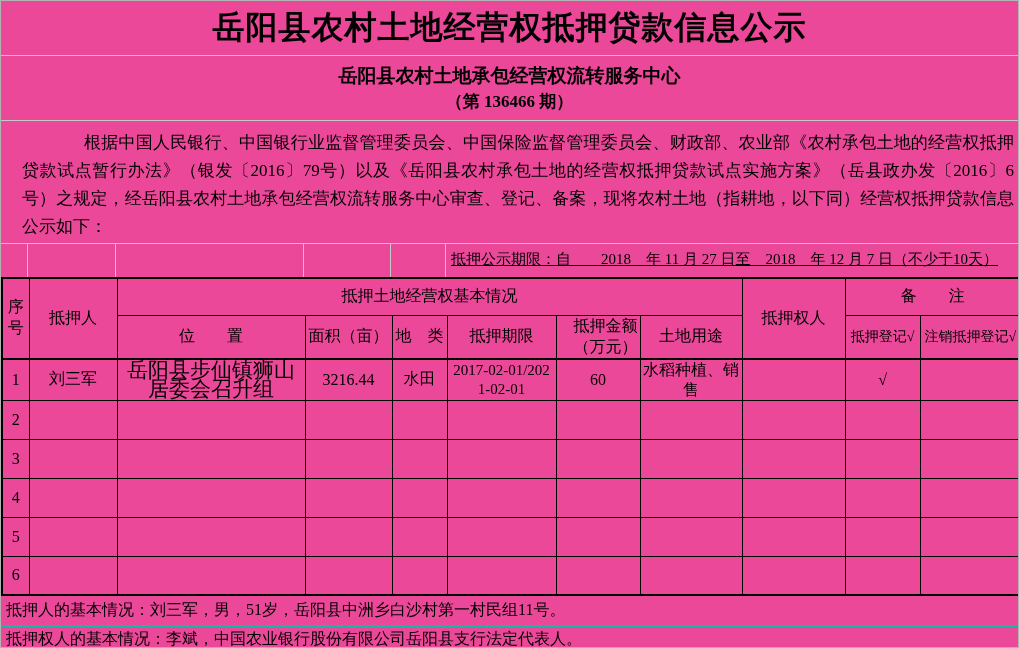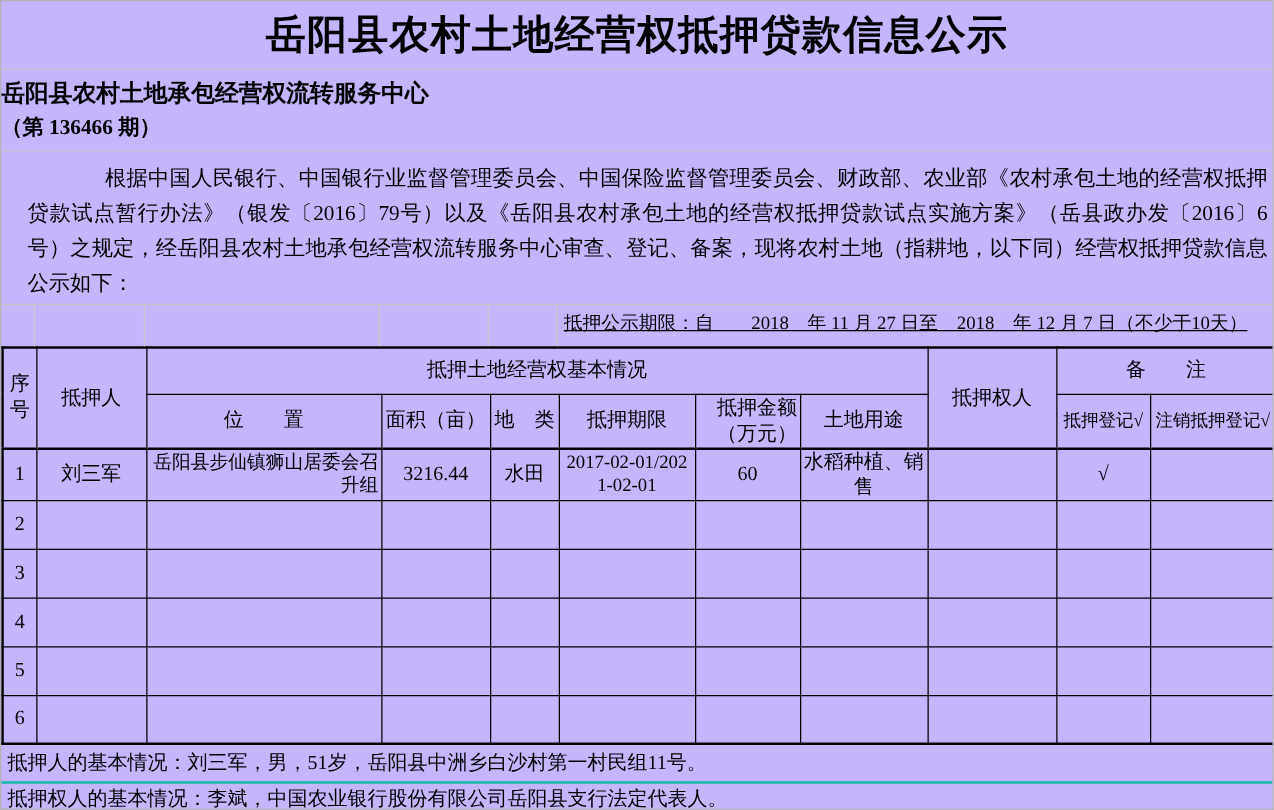--- a/index.html
+++ b/index.html
@@ -6,21 +6,21 @@
   html, body { background: #fff; }
   body {
     font-family: "Liberation Serif", serif;
     color: #000;
     width: 1019px;
   }
   .page {
     position: relative;
     width: 1019px;
     height: 648px;
-    background: #c4b5fd;
+    background: #ec4899;
     border: 1px solid #b3b3b3;
     overflow: hidden;
   }
   
   .title-block {
     height: 55px;
     border-bottom: 1px solid #c6c6c6;
     display: flex;
     align-items: center;
     justify-content: center;
@@ -28,20 +28,21 @@
   .title-block h1 {
     font-family: "Liberation Sans", sans-serif;
     font-weight: 700;
     font-size: 32px;
     letter-spacing: 1px;
     white-space: nowrap;
   }
   .sub-block {
     height: 65px;
     border-bottom: 1px solid #c6c6c6;
+    text-align: center;
     padding-top: 7px;
   }
   .sub-block .center-name {
     font-size: 19px;
     font-weight: 700;
     line-height: 26px;
   }
   .sub-block .issue-number {
     font-size: 17px;
     font-weight: 700;
@@ -97,21 +98,21 @@
     font-weight: 400;
     font-size: 16px;
     padding: 0 2px;
     overflow: hidden;
   }
   .loan-table tr.hrow1 { height: 37px; }
   .loan-table tr.hrow2 { height: 35px; }
   .loan-table tbody tr { height: 39px; }
   .loan-table tbody tr:first-child td { border-top: 2px solid #000; }
   .loan-table .pre { white-space: pre-line; text-align: right; }
-  .loan-table td.loc { font-size: 15px; line-height: 19px; text-align: right; }
+  .loan-table td.loc { font-size: 21px; line-height: 19px; }
   .loan-table td.term { font-size: 15px; word-break: break-all; line-height: 19px; }
   .loan-table td.usage { line-height: 20px; }
   .loan-table th.small { font-size: 14px; white-space: nowrap; }
   
   .footer-row {
     display: flex;
     align-items: center;
     font-size: 16px;
     padding-left: 5px;
     border-bottom: 2px solid #14b8a6;

